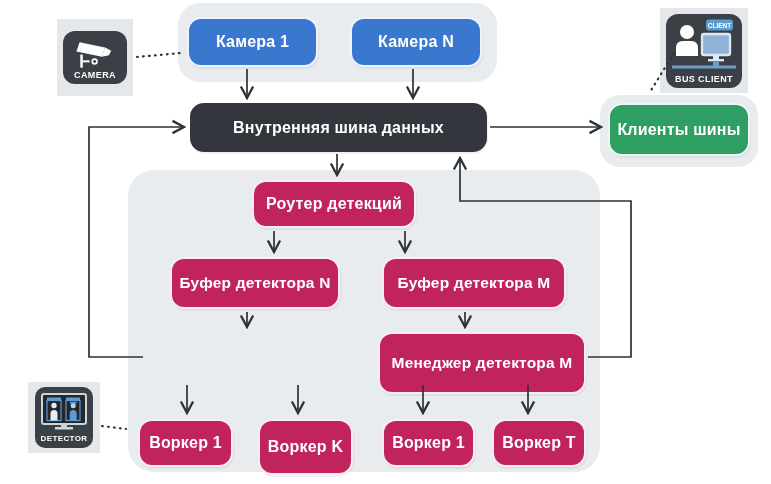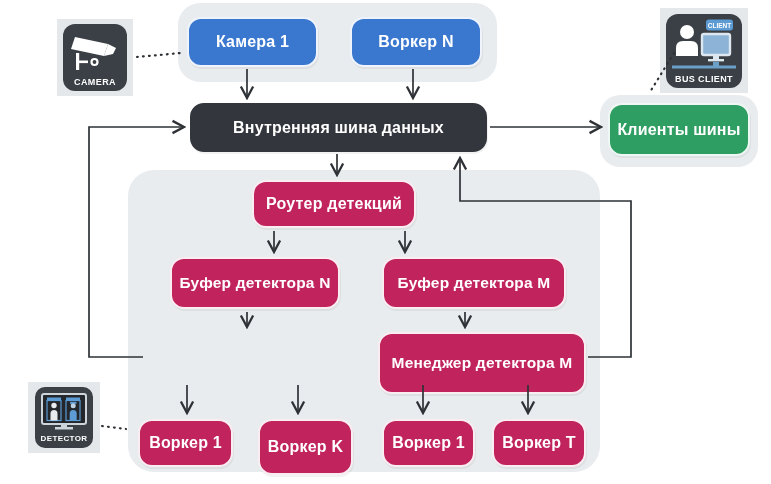--- a/index.html
+++ b/index.html
@@ -42,21 +42,21 @@
   
   .tile{position:absolute;background:#e4e8eb;display:flex;align-items:center;justify-content:center;z-index:2;}
   .t-camera{left:57px;top:19px;width:76px;height:77px;}
   .t-busclient{left:660px;top:8px;width:88px;height:85px;}
   .t-detector{left:28px;top:382px;width:72px;height:71px;}
   .tile-dark{
     background:var(--icon-bg,#3b4046);border-radius:12px;
     display:flex;flex-direction:column;align-items:center;justify-content:space-between;
     padding:5px 2px 4px 2px;box-sizing:border-box;
   }
-  .d-camera{width:64px;height:67px;}
+  .d-camera{width:64px;height:53px;}
   .d-busclient{width:76px;height:74px;}
   .d-detector{width:58px;height:61px;border-radius:10px;}
   .tile-caption{
     color:#fff;font-weight:bold;font-size:9px;letter-spacing:.4px;
     line-height:10px;text-align:center;white-space:nowrap;
   }
   .t-detector .tile-caption{font-size:8px;}
   
   .overlay{position:absolute;left:0;top:0;z-index:3;pointer-events:none;}
   .connector{stroke:var(--line,#2e3236);fill:none;stroke-width:1.7px;}
@@ -116,21 +116,21 @@
         <circle cx="37.2" cy="13.8" r="2.5" fill="#bcd2e4"></circle>
         <path d="M33.7,28.5 L33.7,21.5 Q33.7,18 37.2,18 Q40.7,18 40.7,21.5 L40.7,28.5 Z" fill="#5c9bd3"></path>
         <rect x="25" y="32" width="6" height="3" fill="#cdd5db"></rect>
         <rect x="19" y="35" width="18" height="2.5" fill="#cdd5db"></rect>
       </svg>
       <div class="tile-caption">DETECTOR</div>
     </div>
   </div>
 
   <div class="node blue n-camera1">Камера 1</div>
-  <div class="node blue n-cameraN">Воркер N</div>
+  <div class="node blue n-cameraN">Камера N</div>
   <div class="node dark n-bus">Внутренняя шина данных</div>
   <div class="node green n-clients">Клиенты шины</div>
   <div class="node crimson n-router">Роутер детекций</div>
   <div class="node crimson n-bufferN">Буфер детектора N</div>
   <div class="node crimson n-bufferM">Буфер детектора M</div>
   <div class="node crimson n-managerM">Менеджер детектора M</div>
   <div class="node crimson n-worker1L">Воркер 1</div>
   <div class="node crimson n-workerK">Воркер K</div>
   <div class="node crimson n-worker1R">Воркер 1</div>
   <div class="node crimson n-workerT">Воркер T</div>

